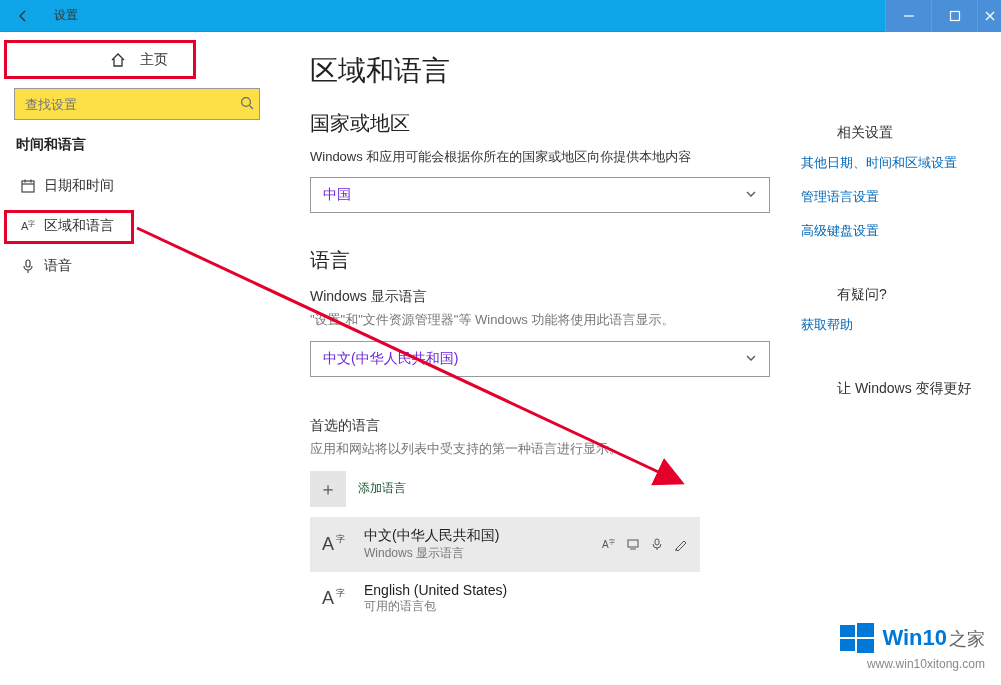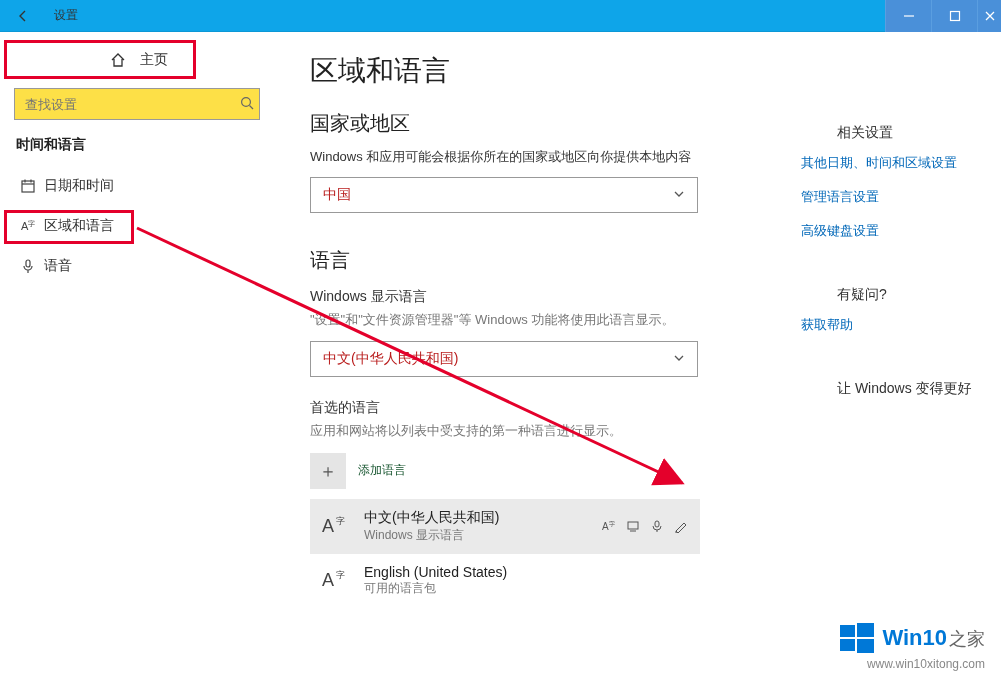--- a/index.html
+++ b/index.html
@@ -35,21 +35,21 @@
     .red1 { left: 4px; top: 40px; width: 192px; height: 39px; }
     .red2 { left: 4px; top: 210px; width: 130px; height: 34px; }
     
     
     h1 { font-size: 28px; font-weight: 400; color: #222; margin-bottom: 20px; }
     h2 { font-size: 20px; font-weight: 400; color: #222; margin-top: 16px; margin-bottom: 10px; }
     .desc { font-size: 13px; color: #333; margin-bottom: 10px; line-height: 1.5; }
     .desc-grey { font-size: 13px; color: #777; margin-bottom: 12px; line-height: 1.5; }
     .sub { font-size: 14px; color: #333; margin-top: 14px; margin-bottom: 4px; }
     
-    .select { width: 388px; height: 36px; border: 1px solid #999; display: flex; align-items: center; padding: 0 12px; font-size: 14px; color: #b91c1c; position: relative; }
+    .select { width: 460px; height: 36px; border: 1px solid #999; display: flex; align-items: center; padding: 0 12px; font-size: 14px; color: #6d28d9; position: relative; }
     .select .chev { position: absolute; right: 12px; top: 10px; color: #555; }
     
     .add-lang { display: flex; align-items: center; gap: 12px; margin: 6px 0 10px 0; }
     .plus-sq { width: 36px; height: 36px; background: #e5e5e5; display: flex; align-items: center; justify-content: center; color: #555; font-size: 18px; }
     .add-lbl { font-size: 12px; color: #14532d; }
     
     .lang-card { width: 390px; padding: 10px 12px; display: flex; align-items: center; gap: 14px; }
     .lang-card.sel { background: #eaeaea; }
     .lang-ico { width: 28px; font-size: 18px; font-family: "Segoe UI", sans-serif; color: #444; display: flex; align-items: center; position: relative; }
     .lang-ico sup { font-size: 9px; position: absolute; top: -1px; left: 14px; }
@@ -179,21 +179,21 @@
       <p class="desc-grey">"设置"和"文件资源管理器"等 Windows 功能将使用此语言显示。</p>
       <div class="select">
         <span>中文(中华人民共和国)</span>
         <span class="chev">
           <svg width="12" height="12" viewBox="0 0 12 12">
               <path d="M2 4 L6 8 L10 4" stroke="#555" stroke-width="1.3" fill="none"></path>
             </svg>
         </span>
       </div>
 
-      <div class="sub" style="margin-top:22px;">首选的语言</div>
+      <div class="sub" style="margin-top:40px;">首选的语言</div>
       <p class="desc-grey">应用和网站将以列表中受支持的第一种语言进行显示。</p>
 
       <div class="add-lang">
         <div class="plus-sq">＋</div>
         <div class="add-lbl">添加语言</div>
       </div>
 
       <div class="lang-card sel">
         <div class="lang-ico">A<sup>字</sup></div>
         <div class="lang-text">

